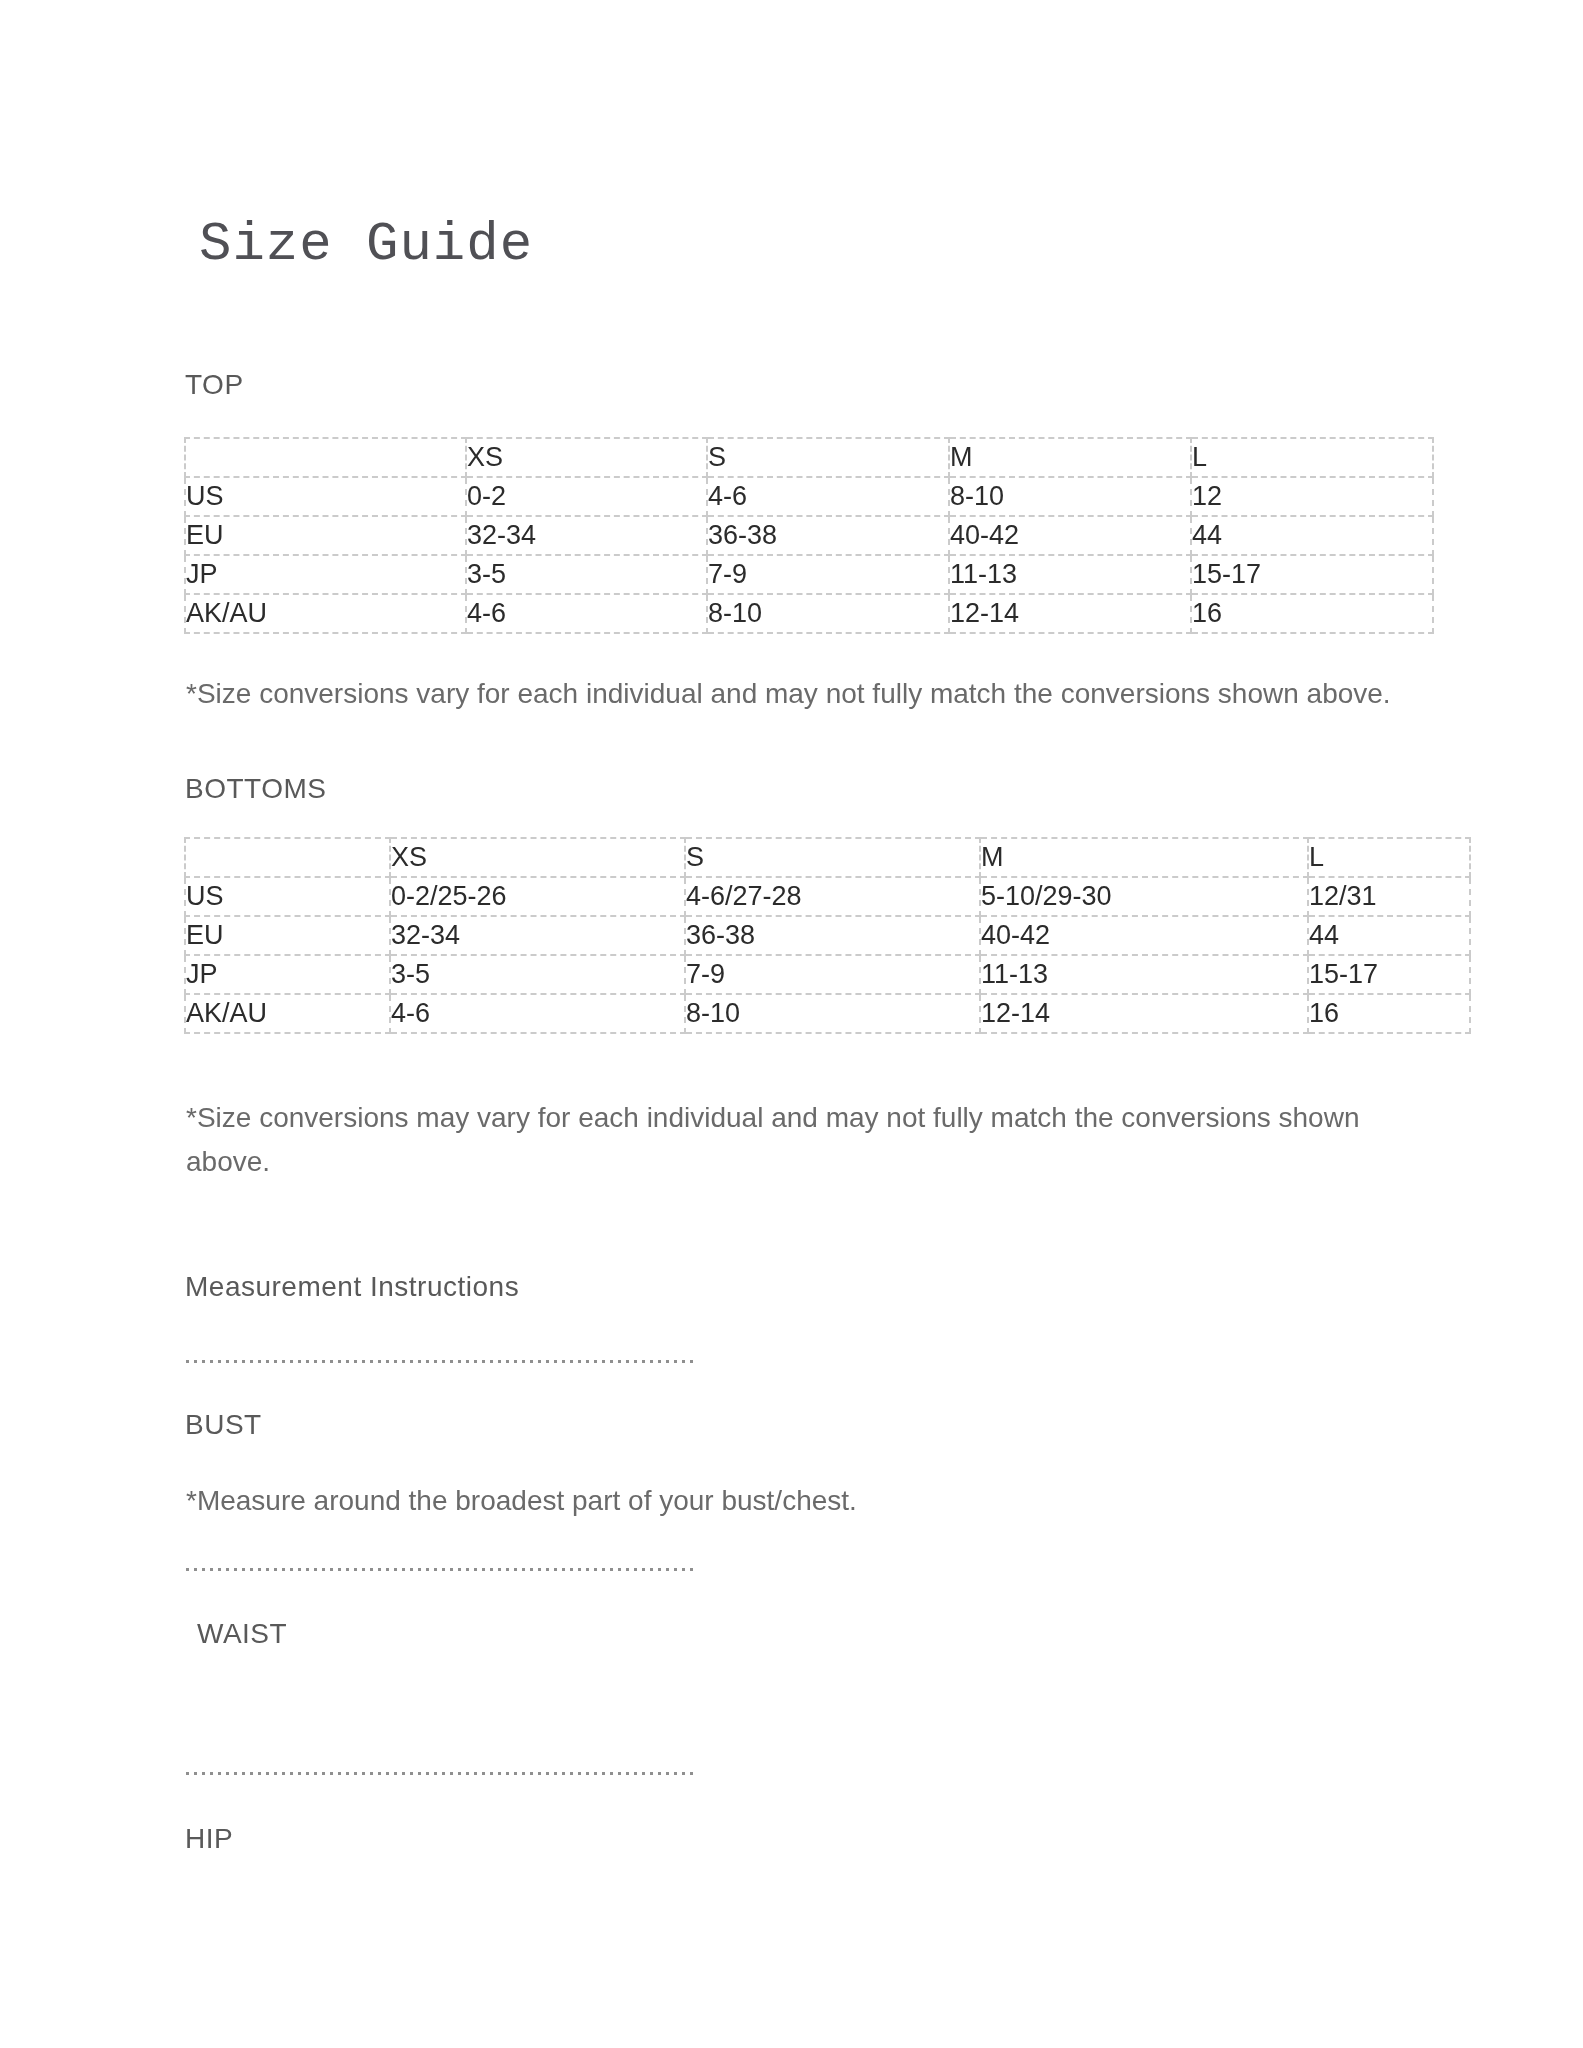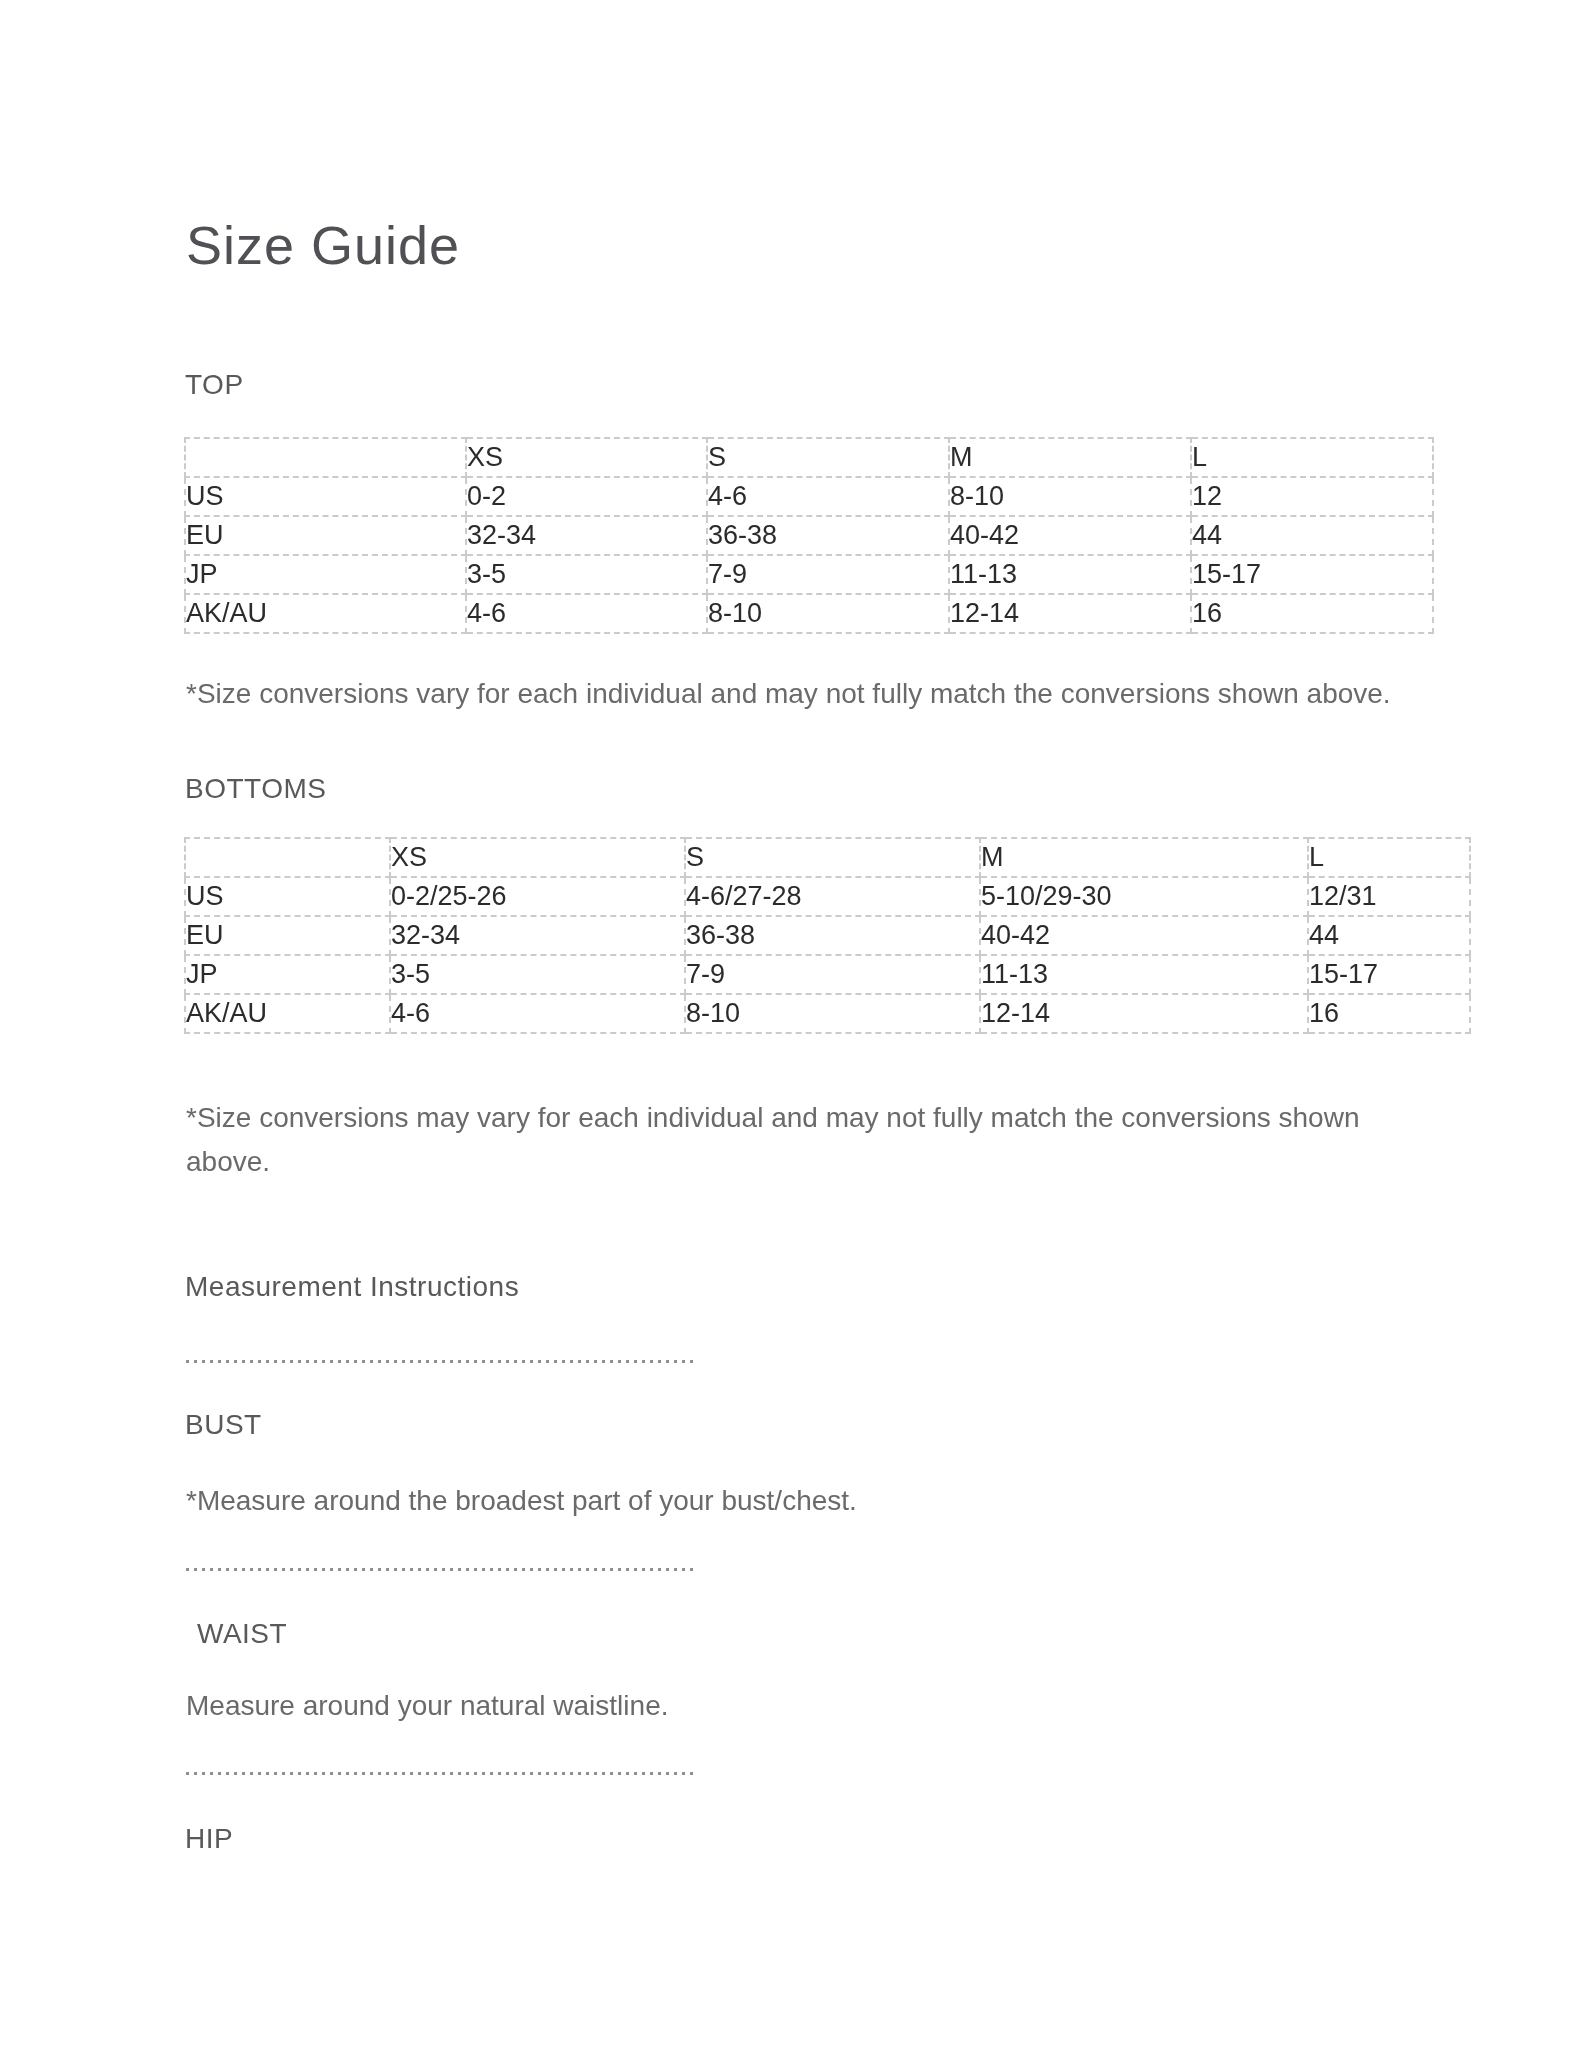--- a/index.html
+++ b/index.html
@@ -6,24 +6,24 @@
   .page {
     position: relative;
     width: 1583px;
     height: 2048px;
     background: #ffffff;
     font-family: "Liberation Sans", sans-serif;
     overflow: hidden;
   }
   .title {
     position: absolute;
-    left: 186px;
+    left: 199px;
     top: 214px;
     margin: 0;
-    font-family: Liberation Sans, sans-serif;
+    font-family: Liberation Mono, monospace;
     font-weight: 400;
     font-size: 54px;
     line-height: 62px;
     color: #505055;
     letter-spacing: 1px;
   }
   .sec-heading {
     position: absolute;
     left: 185px;
     margin: 0;
@@ -196,19 +196,18 @@
   <h2 class="sec-heading h-mi">Measurement Instructions</h2>
 
   <div class="dots d1"></div>
 
   <h2 class="sec-heading h-bust">BUST</h2>
   <p class="body-text t-bust">*Measure around the broadest part of your bust/chest.</p>
 
   <div class="dots d2"></div>
 
   <h2 class="sec-heading h-waist">WAIST</h2>
-  <p class="body-text t-waist">Measure around your natural waistline.</p>
 
   <div class="dots d3"></div>
 
   <h2 class="sec-heading h-hip">HIP</h2>
 
 </div>
 
 </body></html>

